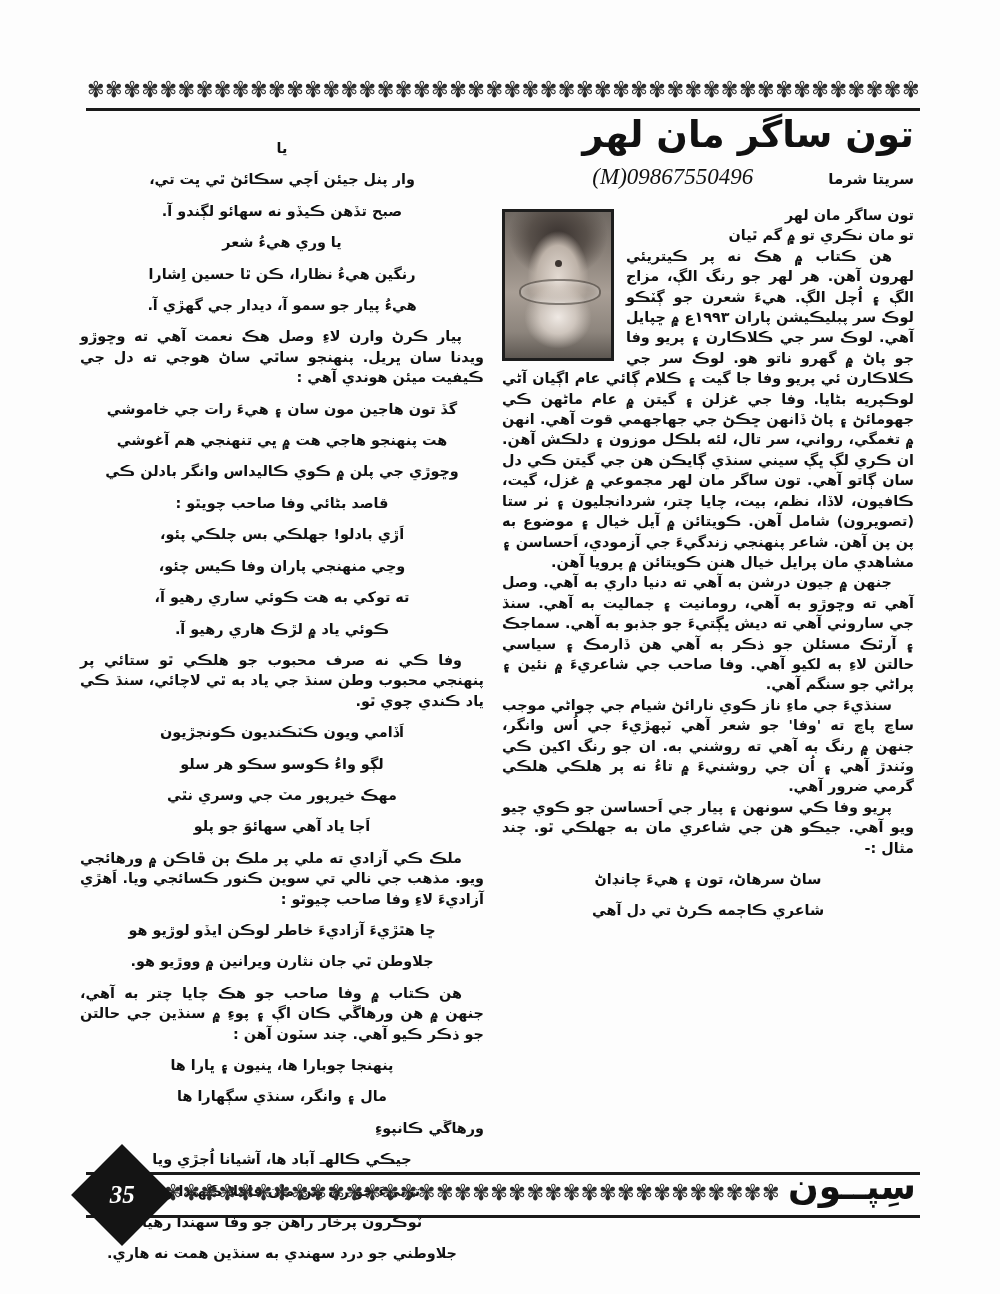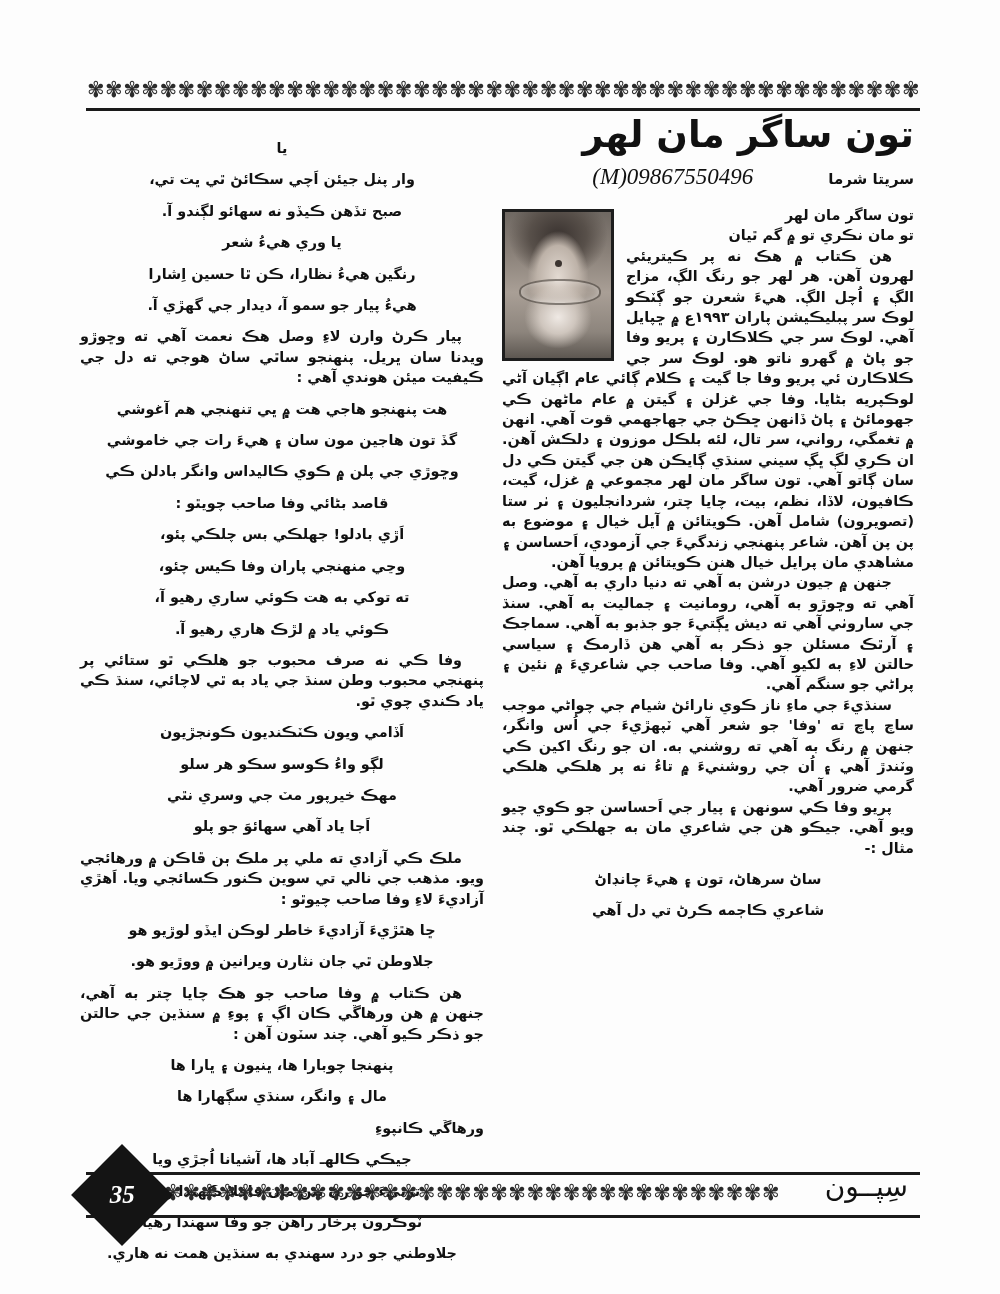--- a/index.html
+++ b/index.html
@@ -214,24 +214,24 @@
     transform: rotate(-45deg);
     color: #ffffff;
     font-family: "Liberation Serif", serif;
     font-style: italic;
     font-weight: bold;
     font-size: 25px;
     direction: ltr;
   }
   #magazine-name {
     position: absolute;
-    right: 92px;
+    right: 84px;
     top: 1163px;
-    font-size: 28px;
-    font-weight: normal;
+    font-size: 36px;
+    font-weight: bold;
     direction: rtl;
     line-height: 48px;
     letter-spacing: -1px;
   }
 </style>
 </head>
 <body>
 
 <div class="page">
 
@@ -262,22 +262,22 @@
 
   <div class="column" id="left-column">
     <div>
         <p class="verse">يا</p>
         <p class="verse">وار پنل جيئن اَچي سڪائڻ ٿي ڀت تي،</p>
         <p class="verse">صبح تڏهن ڪيڏو نه سهائو لڳندو آ.</p>
         <p class="verse">يا وري هيءُ شعر</p>
         <p class="verse">رنگين هيءُ نظارا، ڪن ٿا حسين اِشارا</p>
         <p class="verse">هيءُ پيار جو سمو آ، ديدار جي گهڙي آ.</p>
         <p class="para">پيار ڪرڻ وارن لاءِ وصل هڪ نعمت آهي ته وڇوڙو ويدنا سان ڀريل. پنهنجو ساٿي ساڻ هوجي ته دل جي ڪيفيت ميئن هوندي آهي :</p>
+        <p class="verse">گڏ تون هاجين مون سان ۽ هيءَ رات جي خاموشي</p>
         <p class="verse">هت پنهنجو هاجي هت ۾ ڀي تنهنجي هم آغوشي</p>
-        <p class="verse">گڏ تون هاجين مون سان ۽ هيءَ رات جي خاموشي</p>
         <p class="verse">وڇوڙي جي پلن ۾ ڪوي ڪاليداس وانگر بادلن ڪي</p>
         <p class="verse">قاصد بڻائي وفا صاحب چويٿو :</p>
         <p class="verse">اَڙي بادلو! جهلڪي بس چلڪي پئو،</p>
         <p class="verse">وڃي منهنجي پاران وفا ڪيس چئو،</p>
         <p class="verse">ته توکي به هت ڪوئي ساري رهيو آ،</p>
         <p class="verse">ڪوئي ياد ۾ لڙڪ هاري رهيو آ.</p>
         <p class="para">وفا ڪي نه صرف محبوب جو هلڪي ٿو ستائي پر پنهنجي محبوب وطن سنڌ جي ياد به ٿي لاچائي، سنڌ ڪي ياد ڪندي چوي ٿو.</p>
         <p class="verse">اَڏامي ويون ڪٽڪنديون ڪونجڙيون</p>
         <p class="verse">لڳو واءُ ڪوسو سڪو هر سلو</p>
         <p class="verse">مهڪ خيرپور مٽ جي وسري نٿي</p>

